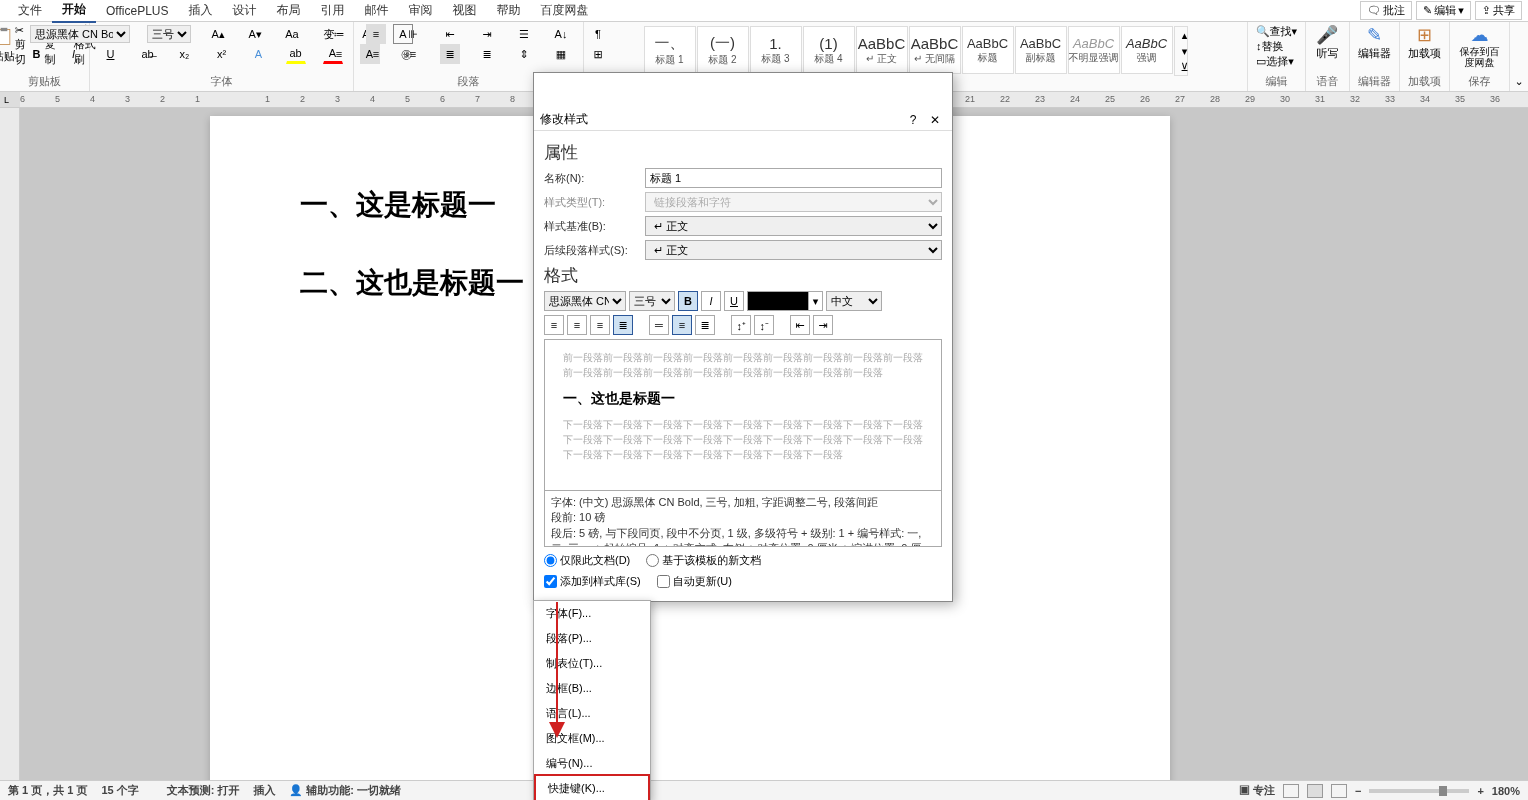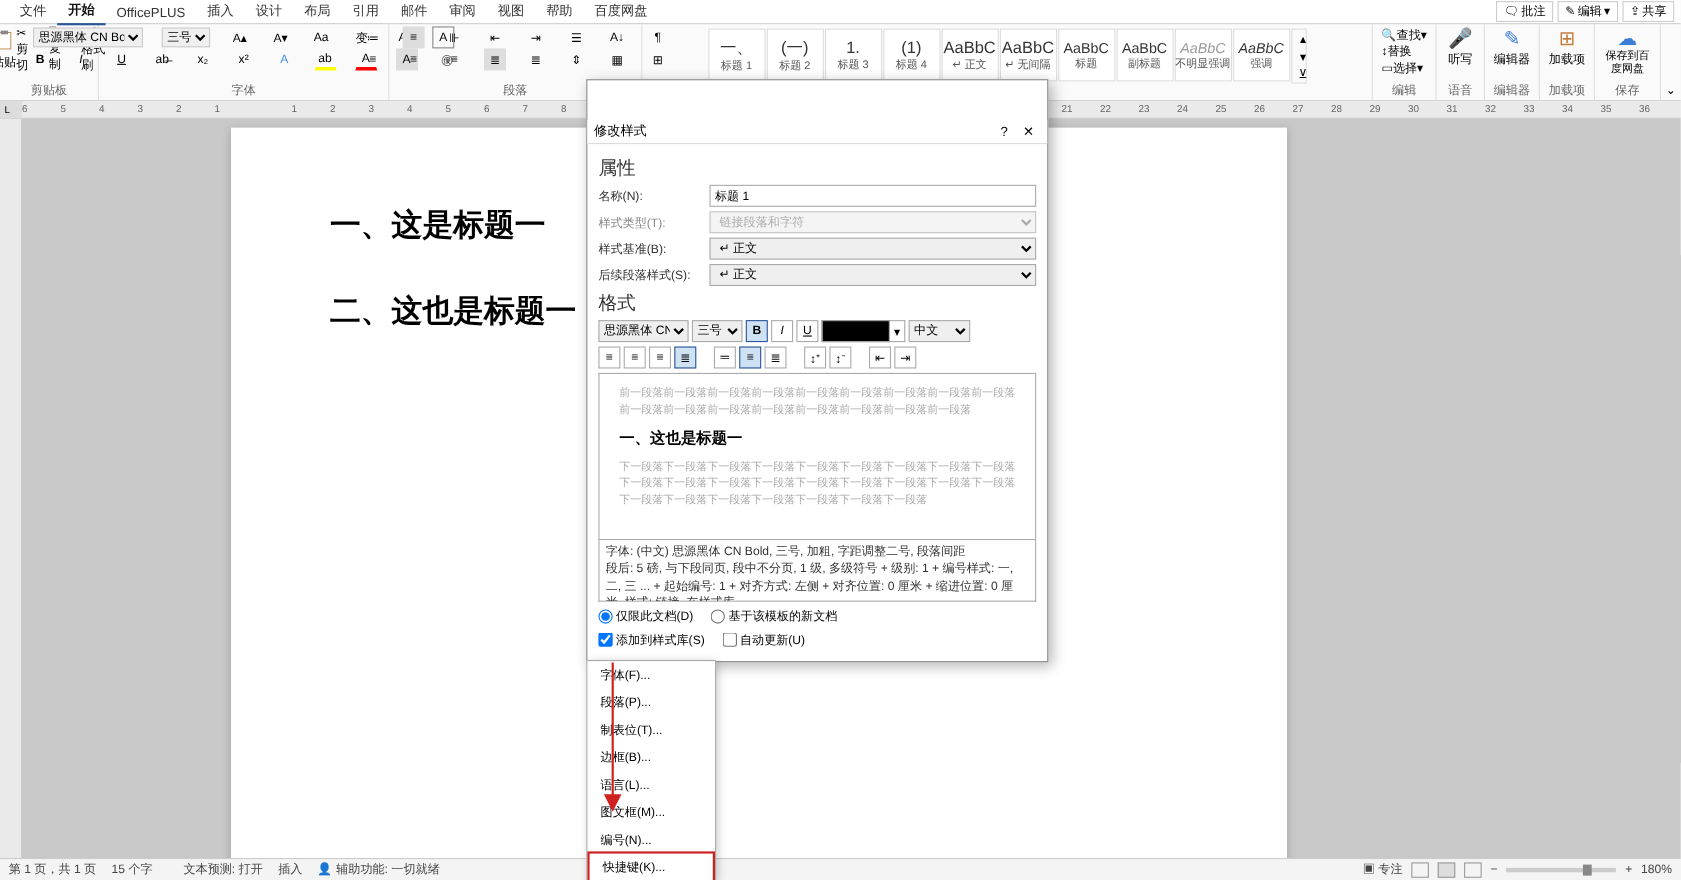--- a/index.html
+++ b/index.html
@@ -65,21 +65,21 @@
   .dialog-buttons { display: flex; justify-content: space-between; padding: 8px 10px; align-items: center; }
   .btn-std { border: 1px solid #888; background: #f4f4f4; padding: 3px 16px; font-size: 11px; cursor: pointer; }
   .btn-format { border: 2px solid #d02020; background: #e8f0fb; padding: 3px 10px; font-size: 11px; cursor: pointer; }
   
   .format-menu { position: absolute; left: 533px; top: 600px; width: 118px; background: #fff; border: 1px solid #aaa; box-shadow: 2px 2px 8px rgba(0,0,0,0.25); z-index: 110; }
   .format-menu-item { padding: 5px 12px; font-size: 11px; cursor: pointer; }
   .format-menu-item.highlighted { border: 2px solid #d02020; margin: -2px 0; }
   
   .arrow-annot { position: absolute; left: 549px; top: 602px; z-index: 111; pointer-events: none; }
   
-  .statusbar { position: absolute; bottom: 0; left: 0; right: 0; height: 20px; background: #f4f4f4; border-top: 1px solid #ccc; display: flex; align-items: center; padding: 0 8px; font-size: 11px; color: #444; }
+  .statusbar { position: absolute; bottom: 0; left: 0; right: 0; height: 20px; background: #f4f4f4; border-top: 1px solid #ccc; display: flex; align-items: center; padding: 0 8px; font-size: 11px; color: #444; font-weight: bold; }
   .statusbar .sb-item { margin-right: 14px; }
   .statusbar .sb-right { margin-left: auto; display: flex; gap: 8px; align-items: center; }
   .sb-icon { width: 16px; height: 14px; border: 1px solid #999; cursor: pointer; }
   .zoom-slider { width: 100px; height: 4px; background: #ccc; position: relative; }
   .zoom-slider::after { content:''; position:absolute; left:70%; top:-3px; width:8px; height:10px; background:#888;}
   
   svg { display: block; }
 </style>
 </head>
 <body>
@@ -404,20 +404,21 @@
       <div class="fmt-btn">⇥</div>
     </div>
 
     <div class="preview-box">
       <div>前一段落前一段落前一段落前一段落前一段落前一段落前一段落前一段落前一段落前一段落前一段落前一段落前一段落前一段落前一段落前一段落前一段落</div>
       <div class="sample-heading">一、这也是标题一</div>
       <div>下一段落下一段落下一段落下一段落下一段落下一段落下一段落下一段落下一段落下一段落下一段落下一段落下一段落下一段落下一段落下一段落下一段落下一段落下一段落下一段落下一段落下一段落下一段落下一段落下一段落</div>
     </div>
     <div class="desc-box">
       <div>字体: (中文) 思源黑体 CN Bold, 三号, 加粗, 字距调整二号, 段落间距</div>
+      <div>    段前: 10 磅</div>
       <div>    段后: 5 磅, 与下段同页, 段中不分页, 1 级, 多级符号 + 级别: 1 + 编号样式: 一, 二, 三 ... + 起始编号: 1 + 对齐方式: 左侧 + 对齐位置: 0 厘米 + 缩进位置: 0 厘米, 样式: 链接, 在样式库</div>
     </div>
 
     <div class="checkbox-row">
       <label>
           <input type="radio" name="scope" checked="" style="">
           <span>仅限此文档(D)</span>
         </label>
       <label>
           <input type="radio" name="scope" style="">

